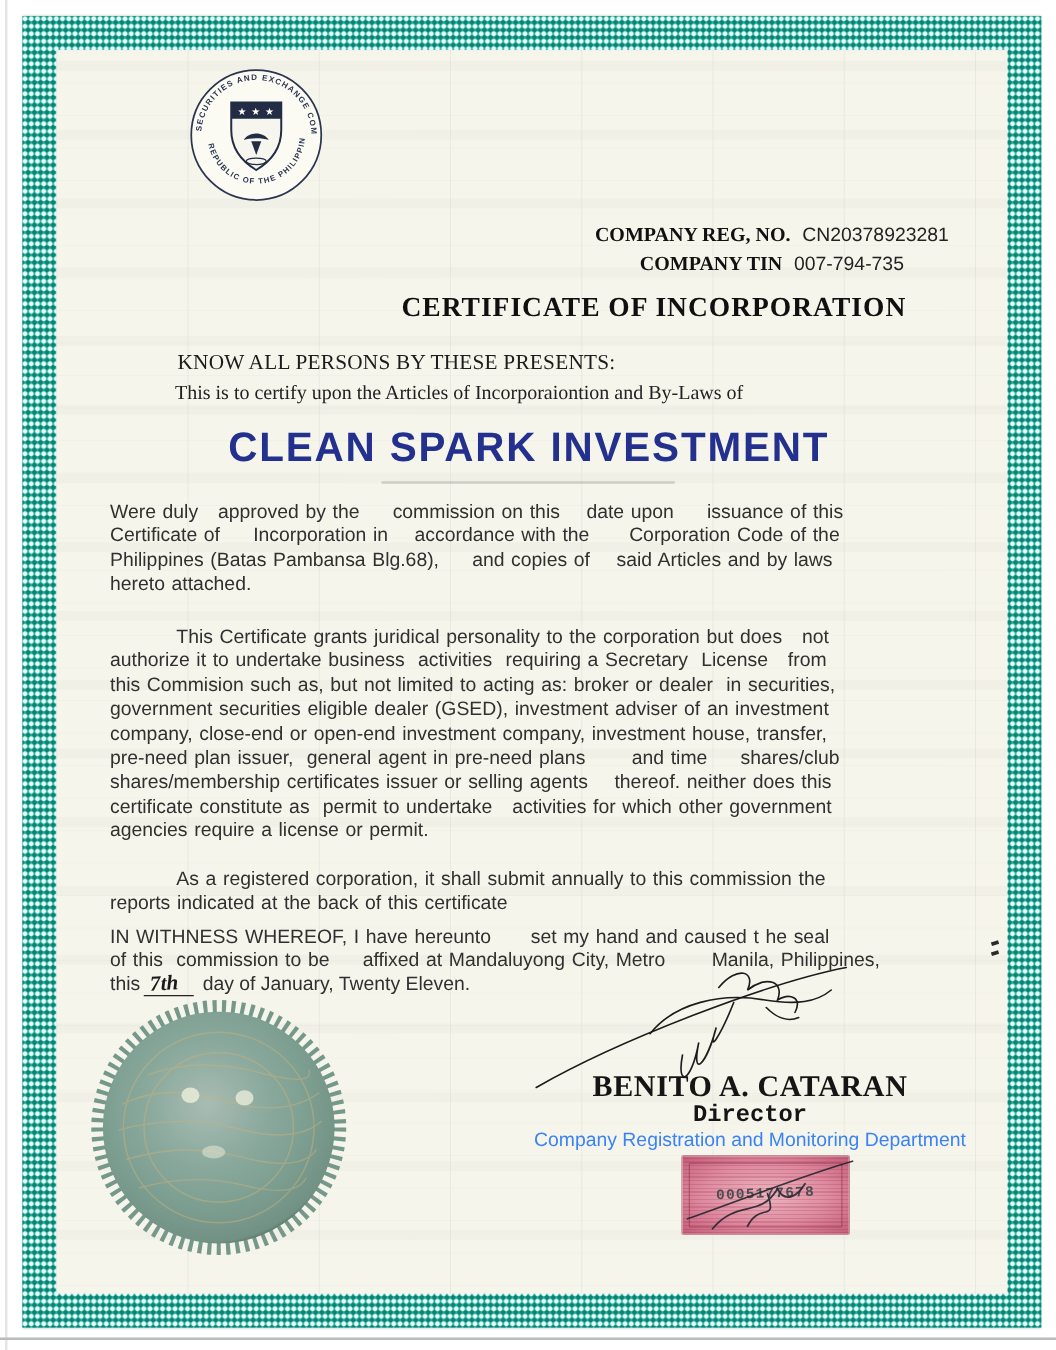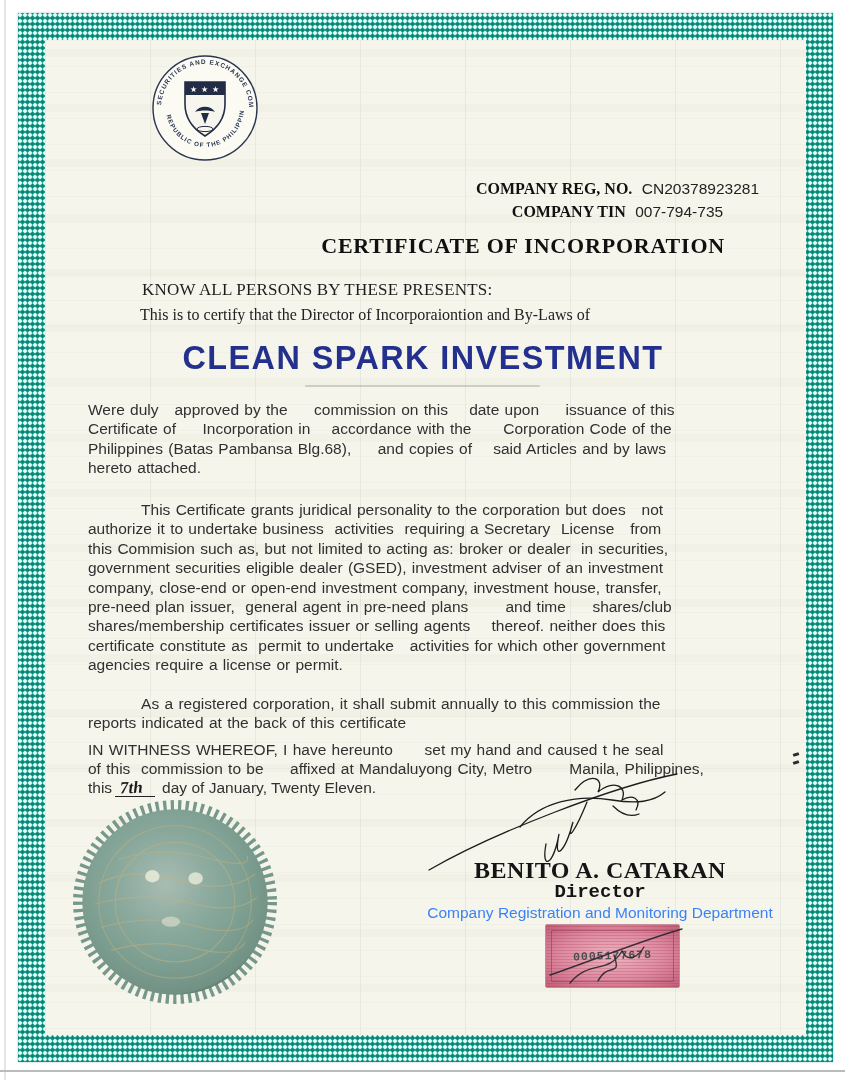--- a/index.html
+++ b/index.html
@@ -141,21 +141,21 @@
       <span class="reg-number">CN20378923281</span>
     </div>
     <div class="reg-line">
       <span class="reg-label">COMPANY TIN</span>
       <span class="reg-number">007-794-735</span>
     </div>
   </div>
 
   <div class="doc-title">CERTIFICATE OF INCORPORATION</div>
   <div class="know-all">KNOW ALL PERSONS BY THESE PRESENTS:</div>
-  <div class="certify-line">This is to certify that the Director of Incorporaiontion and By-Laws of</div>
+  <div class="certify-line">This is to certify upon the Articles of Incorporaiontion and By-Laws of</div>
   <div class="company-name">CLEAN SPARK INVESTMENT</div>
   <div class="company-underline"></div>
 
   <div class="para p1">Were duly   approved by the     commission on this    date upon     issuance of this
 Certificate of     Incorporation in    accordance with the      Corporation Code of the
 Philippines (Batas Pambansa Blg.68),     and copies of    said Articles and by laws
 hereto attached.</div>
   <div class="para p3">          As a registered corporation, it shall submit annually to this commission the
 reports indicated at the back of this certificate</div>
   <div class="para p2">          This Certificate grants juridical personality to the corporation but does   not

